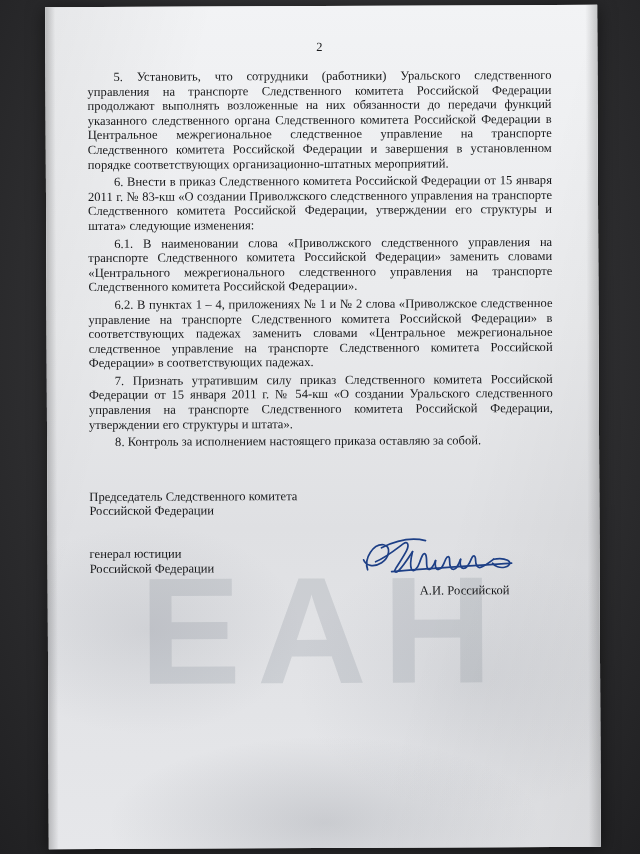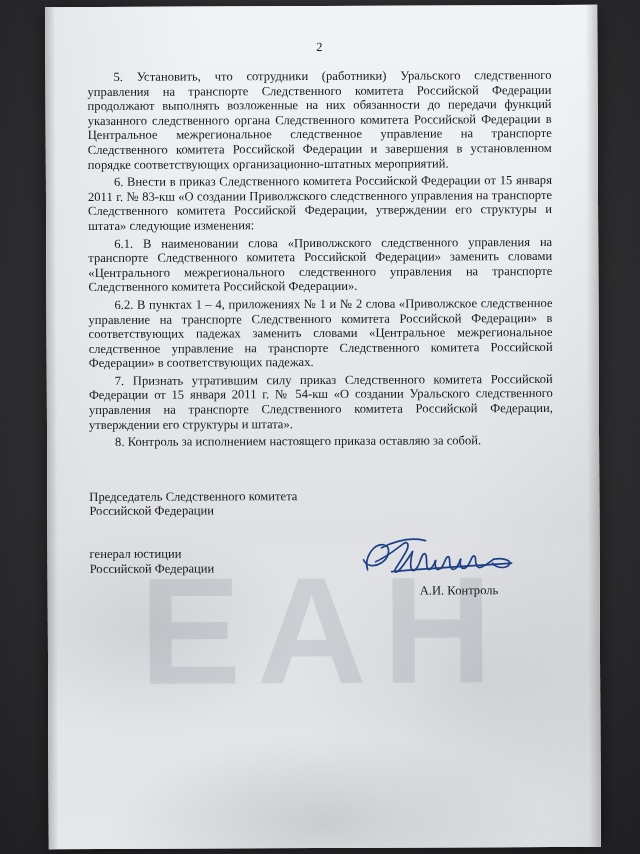--- a/index.html
+++ b/index.html
@@ -192,19 +192,19 @@
               <path d="M24,26 C34,22 44,14 52,8 C56,5 58,9 55,15 C52,21 47,28 44,33 C42,36 44,38 47,35 C52,30 57,22 61,16"></path>
               <path d="M61,16 C59,24 58,30 60,34 C62,37 66,33 68,27 C70,21 72,16 74,19 C76,22 74,30 76,33 C78,36 82,31 84,25"></path>
               <path d="M84,25 C83,30 84,34 87,34 C90,34 92,29 94,24 C96,20 98,20 98,25 C98,30 99,34 102,34 C105,34 107,29 109,24"></path>
               <path d="M109,24 C108,29 109,33 112,33 C115,33 118,28 120,23 C122,19 124,20 124,25 C124,30 126,33 129,32 C133,31 138,27 142,24"></path>
               <path d="M142,24 C147,23 152,23 156,25 C160,27 158,31 153,32 C148,33 143,31 141,28"></path>
               <path d="M40,36 C70,33 110,31 160,28"></path>
               <path d="M30,12 C46,4 62,2 74,5"></path>
             </g>
           </svg>
 
-          <div class="signer-name">А.И. Контроль</div>
+          <div class="signer-name">А.И. Российской</div>
         </div>
       </div>
 
     </div>
   </div>
 </div>
 
 </body></html>

